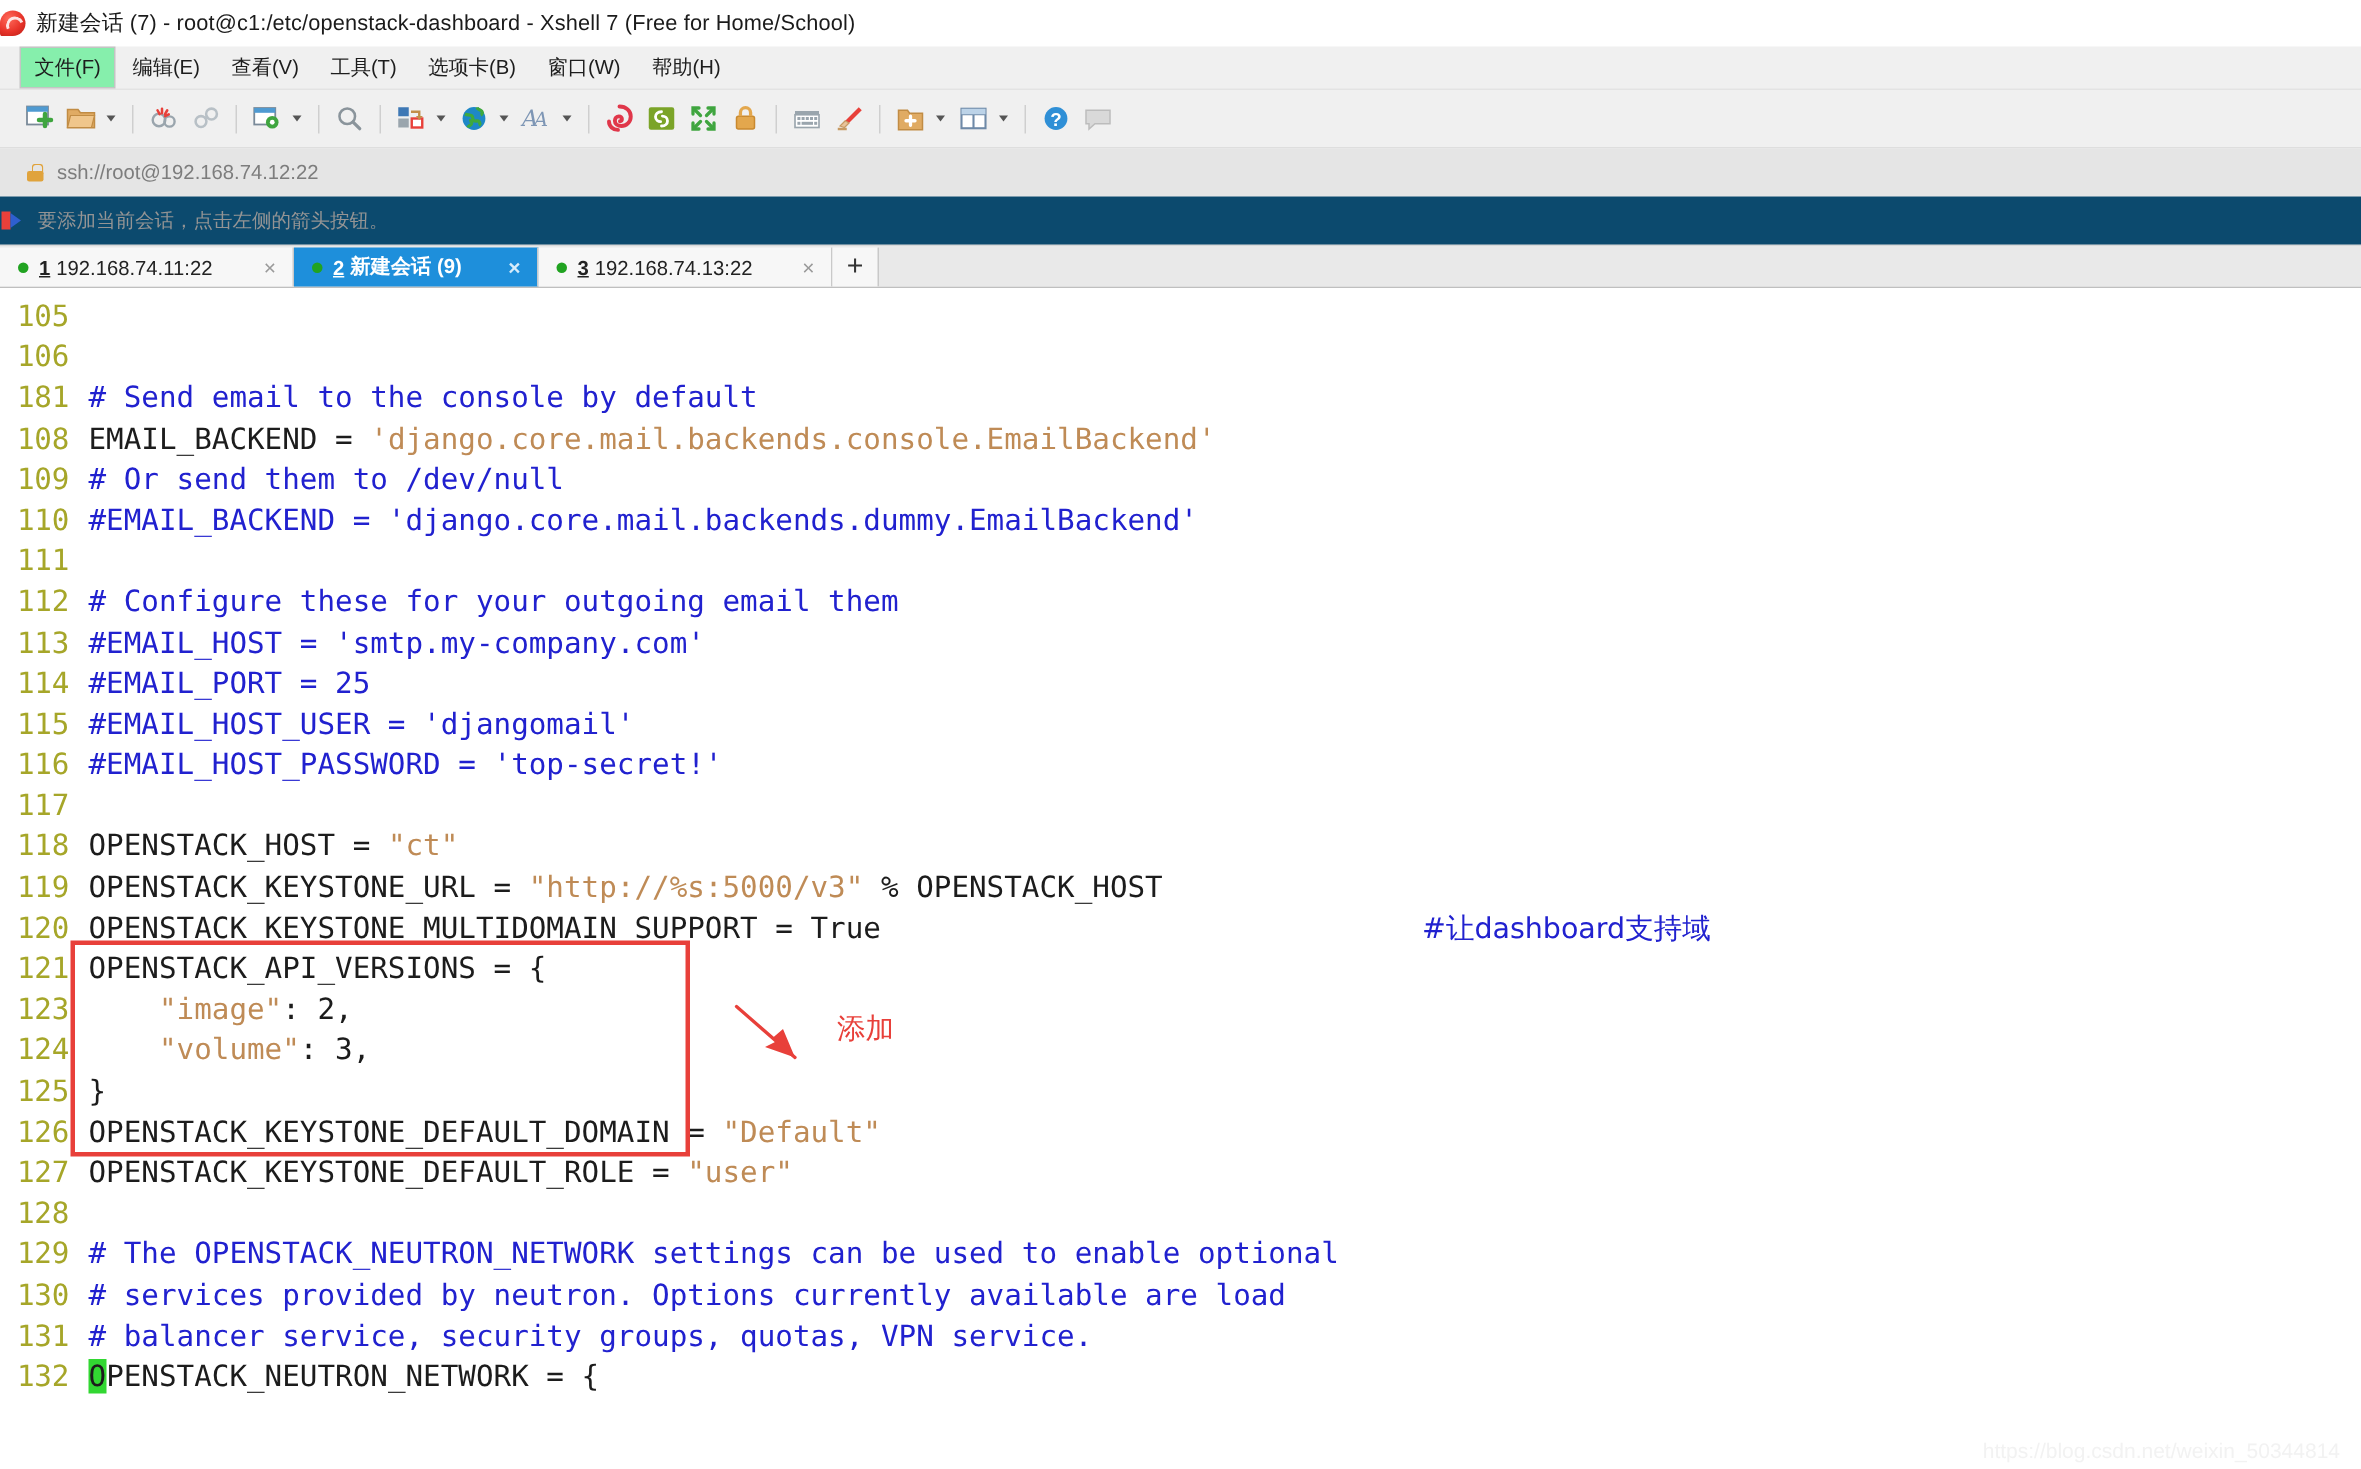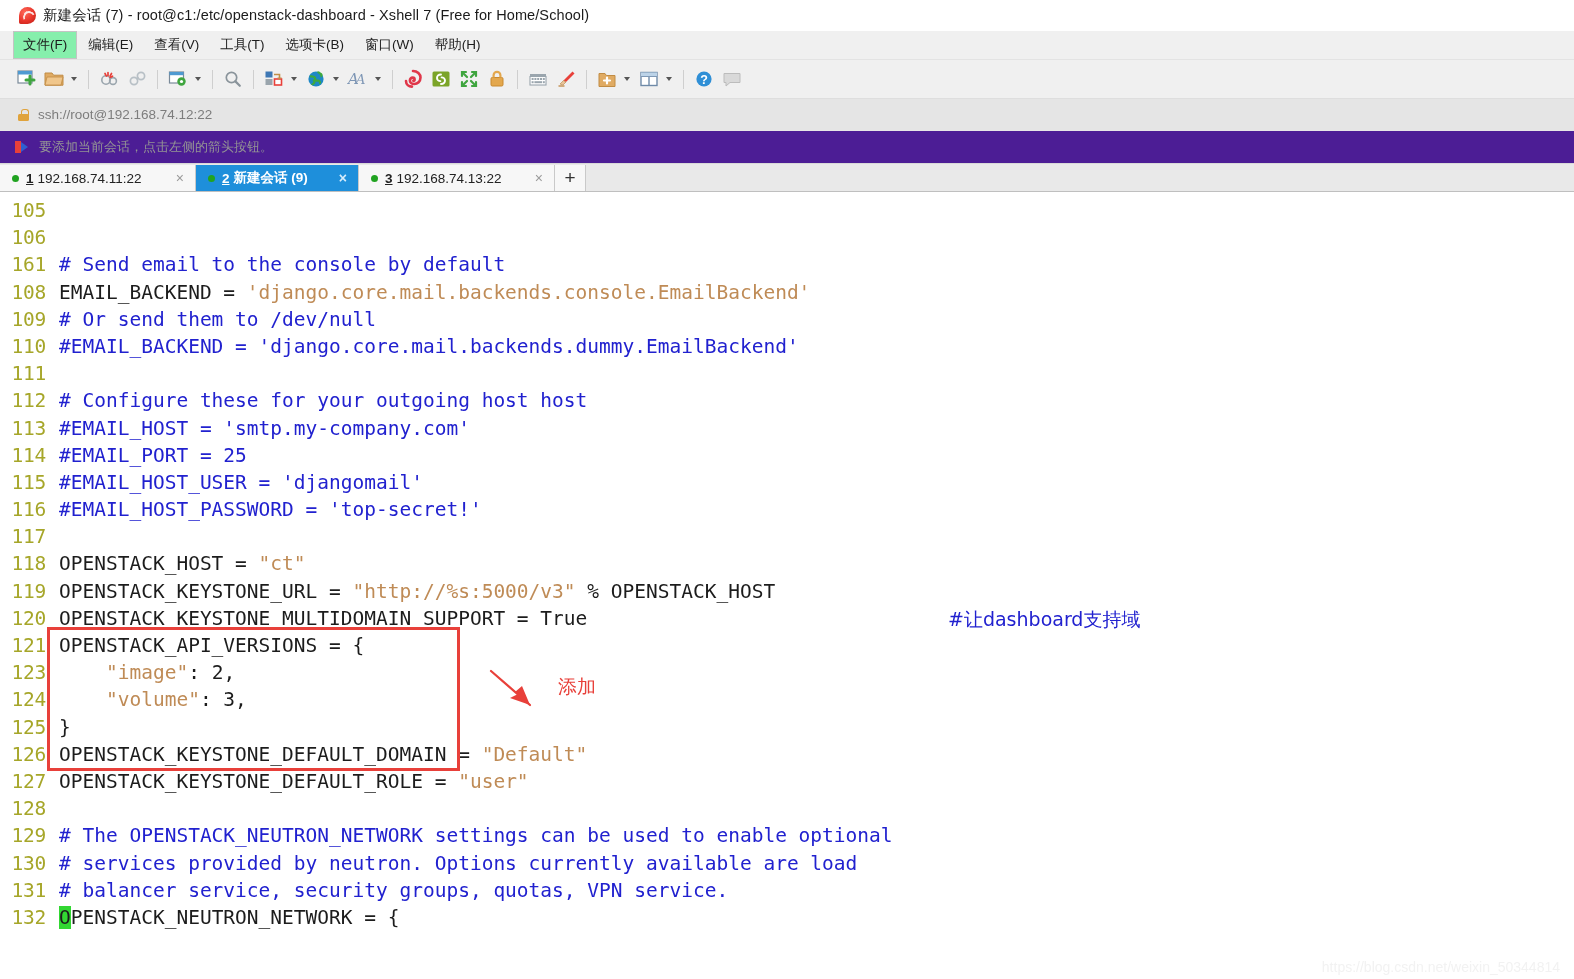--- a/index.html
+++ b/index.html
@@ -12,21 +12,21 @@
     overflow: hidden;
     position: relative;
   }
 
   
   .titlebar {
     height: 30px;
     background: #ffffff;
     display: flex;
     align-items: center;
-    padding-left: 19px;
+    padding-left: 0;
     border-bottom: 1px solid #ffffff;
   }
   .app-logo {
     width: 17px; height: 17px;
     margin-right: 7px;
     position: relative;
     flex: none;
   }
   .app-logo .shell {
     position: absolute; inset: 0;
@@ -132,24 +132,23 @@
     border-radius: 3px 3px 0 0;
   }
   .url-text {
     font-size: 13.5px;
     color: #7d7d7d;
     white-space: nowrap;
   }
 
   .hintbar {
     height: 32px;
-    background: #4c1d95;
+    background: #0c4a6e;
     display: flex;
     align-items: center;
-    padding-left: 14px;
     border-bottom: 1px solid #d8d8d8;
   }
   .hint-ico { width: 17px; height: 14px; margin-right: 8px; flex:none; }
   .hint-text {
     font-size: 13px;
     color: #949494;
     white-space: nowrap;
   }
 
   
@@ -522,26 +521,26 @@
   <svg class="arrow-svg" style="left: 488px; top: 475.4px; width: 70px; height: 42px;" viewBox="0 0 70 42">
     <path d="M3 4 L30 27 L22 31 L42 38 L34 19 L27 25 L3 4 Z" fill="#e8403a"></path>
     <path d="M3 4 L42 38" stroke="#e8403a" stroke-width="2.2" stroke-linecap="round"></path>
   </svg>
 
   <div class="annot-add" style="left: 558px; top: 481.4px;">添加</div>
 
   <div id="term-lines">
       <div class="row"><span class="ln">105</span><span class="code"></span></div>
       <div class="row"><span class="ln">106</span><span class="code"></span></div>
-      <div class="row"><span class="ln">161</span><span class="code"><span class="c-comment"># Send email to the console by default</span></span></div>
+      <div class="row"><span class="ln">181</span><span class="code"><span class="c-comment"># Send email to the console by default</span></span></div>
       <div class="row"><span class="ln">108</span><span class="code"><span class="c-plain">EMAIL_BACKEND = </span><span class="c-string">'django.core.mail.backends.console.EmailBackend'</span></span></div>
       <div class="row"><span class="ln">109</span><span class="code"><span class="c-comment"># Or send them to /dev/null</span></span></div>
       <div class="row"><span class="ln">110</span><span class="code"><span class="c-comment">#EMAIL_BACKEND = 'django.core.mail.backends.dummy.EmailBackend'</span></span></div>
       <div class="row"><span class="ln">111</span><span class="code"></span></div>
-      <div class="row"><span class="ln">112</span><span class="code"><span class="c-comment"># Configure these for your outgoing host host</span></span></div>
+      <div class="row"><span class="ln">112</span><span class="code"><span class="c-comment"># Configure these for your outgoing email them</span></span></div>
       <div class="row"><span class="ln">113</span><span class="code"><span class="c-comment">#EMAIL_HOST = 'smtp.my-company.com'</span></span></div>
       <div class="row"><span class="ln">114</span><span class="code"><span class="c-comment">#EMAIL_PORT = 25</span></span></div>
       <div class="row"><span class="ln">115</span><span class="code"><span class="c-comment">#EMAIL_HOST_USER = 'djangomail'</span></span></div>
       <div class="row"><span class="ln">116</span><span class="code"><span class="c-comment">#EMAIL_HOST_PASSWORD = 'top-secret!'</span></span></div>
       <div class="row"><span class="ln">117</span><span class="code"></span></div>
       <div class="row"><span class="ln">118</span><span class="code"><span class="c-plain">OPENSTACK_HOST = </span><span class="c-string">"ct"</span></span></div>
       <div class="row"><span class="ln">119</span><span class="code"><span class="c-plain">OPENSTACK_KEYSTONE_URL = </span><span class="c-string">"http://%s:5000/v3"</span><span class="c-plain"> % OPENSTACK_HOST</span></span></div>
       <div class="row"><span class="ln">120</span><span class="code"><span class="c-plain">OPENSTACK_KEYSTONE_MULTIDOMAIN_SUPPORT = True</span></span></div>
       <div class="row"><span class="ln">121</span><span class="code"><span class="c-plain">OPENSTACK_API_VERSIONS = {</span></span></div>
       <div class="row"><span class="ln">123</span><span class="code"><span class="c-plain">    </span><span class="c-string">"image"</span><span class="c-plain">: 2,</span></span></div>

